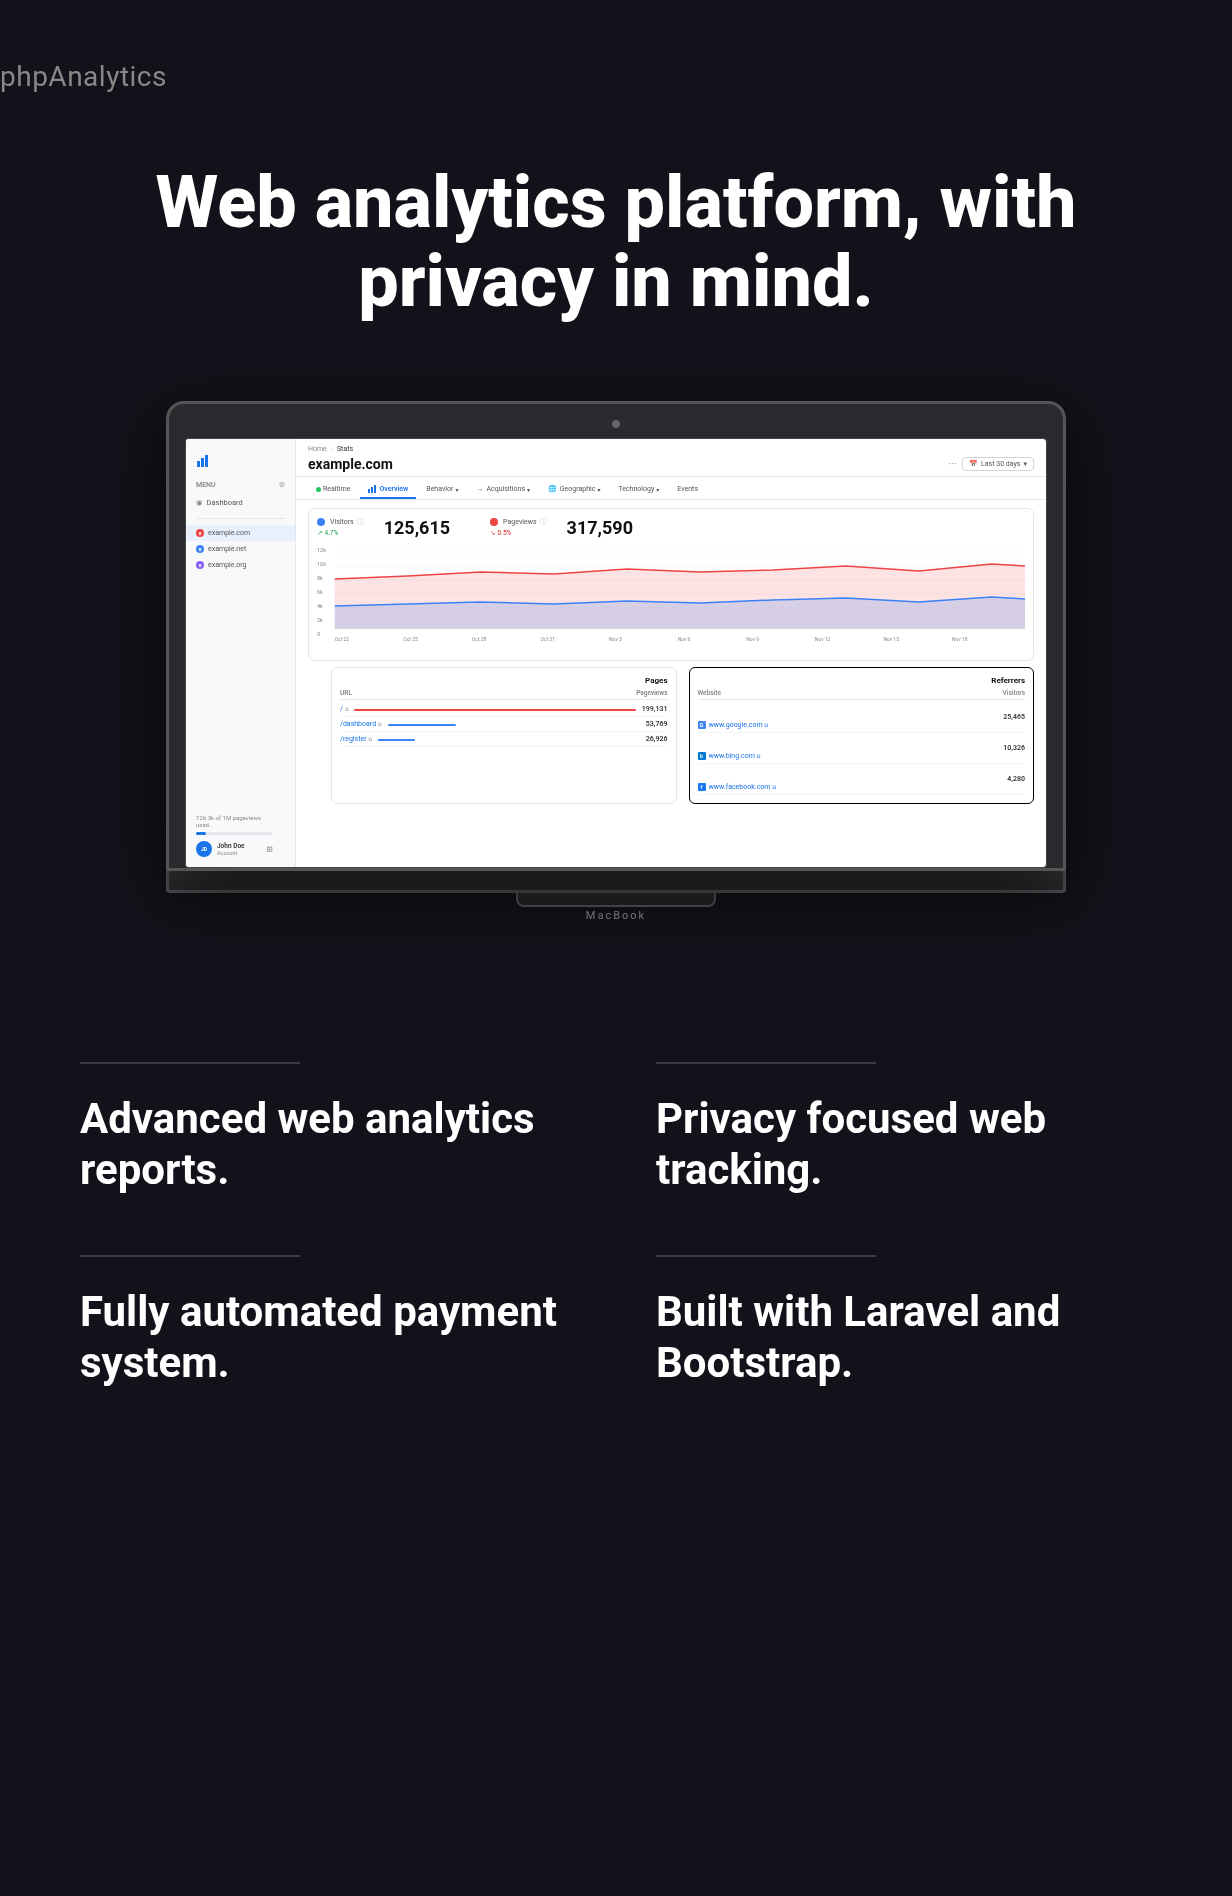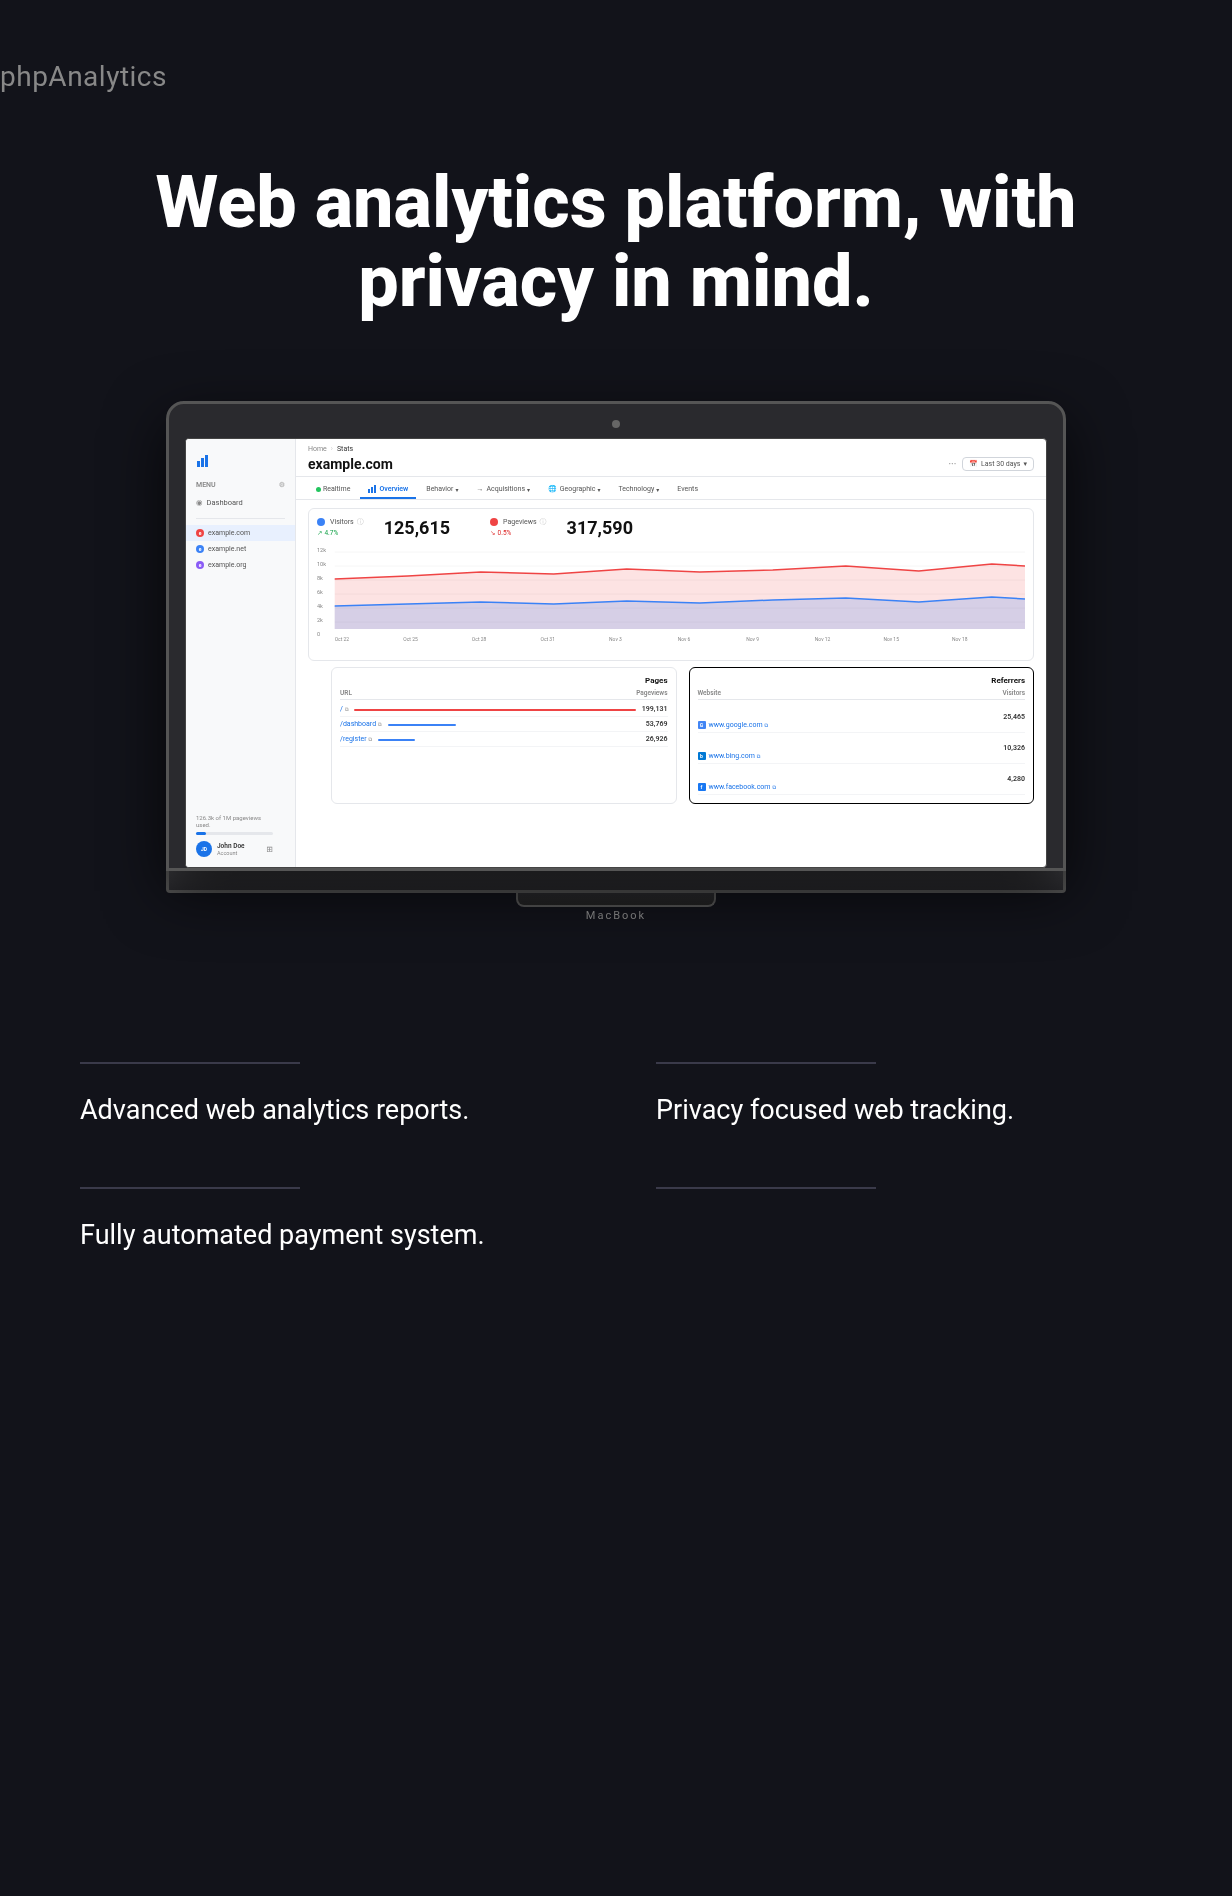--- a/index.html
+++ b/index.html
@@ -420,22 +420,22 @@
       display: flex;
       flex-direction: column;
     }
     .feature-divider {
       width: 220px;
       height: 2px;
       background: #3a3a4a;
       margin-bottom: 30px;
     }
     .feature-title {
-      font-size: 27px;
-      font-weight: 400;
+      font-size: 42px;
+      font-weight: 700;
       color: #fff;
       line-height: 1.2;
     }
   </style>
 </head>
 <body>
 
 <header class="header">
   <span class="brand-name">phpAnalytics</span>
 </header>
@@ -720,14 +720,15 @@
   <div class="feature-item">
     <div class="feature-divider"></div>
     <h3 class="feature-title">Privacy focused web tracking.</h3>
   </div>
   <div class="feature-item">
     <div class="feature-divider"></div>
     <h3 class="feature-title">Fully automated payment system.</h3>
   </div>
   <div class="feature-item">
     <div class="feature-divider"></div>
+    <h3 class="feature-title">Built with Laravel and Bootstrap.</h3>
   </div>
 </section>
 
 </body></html>

